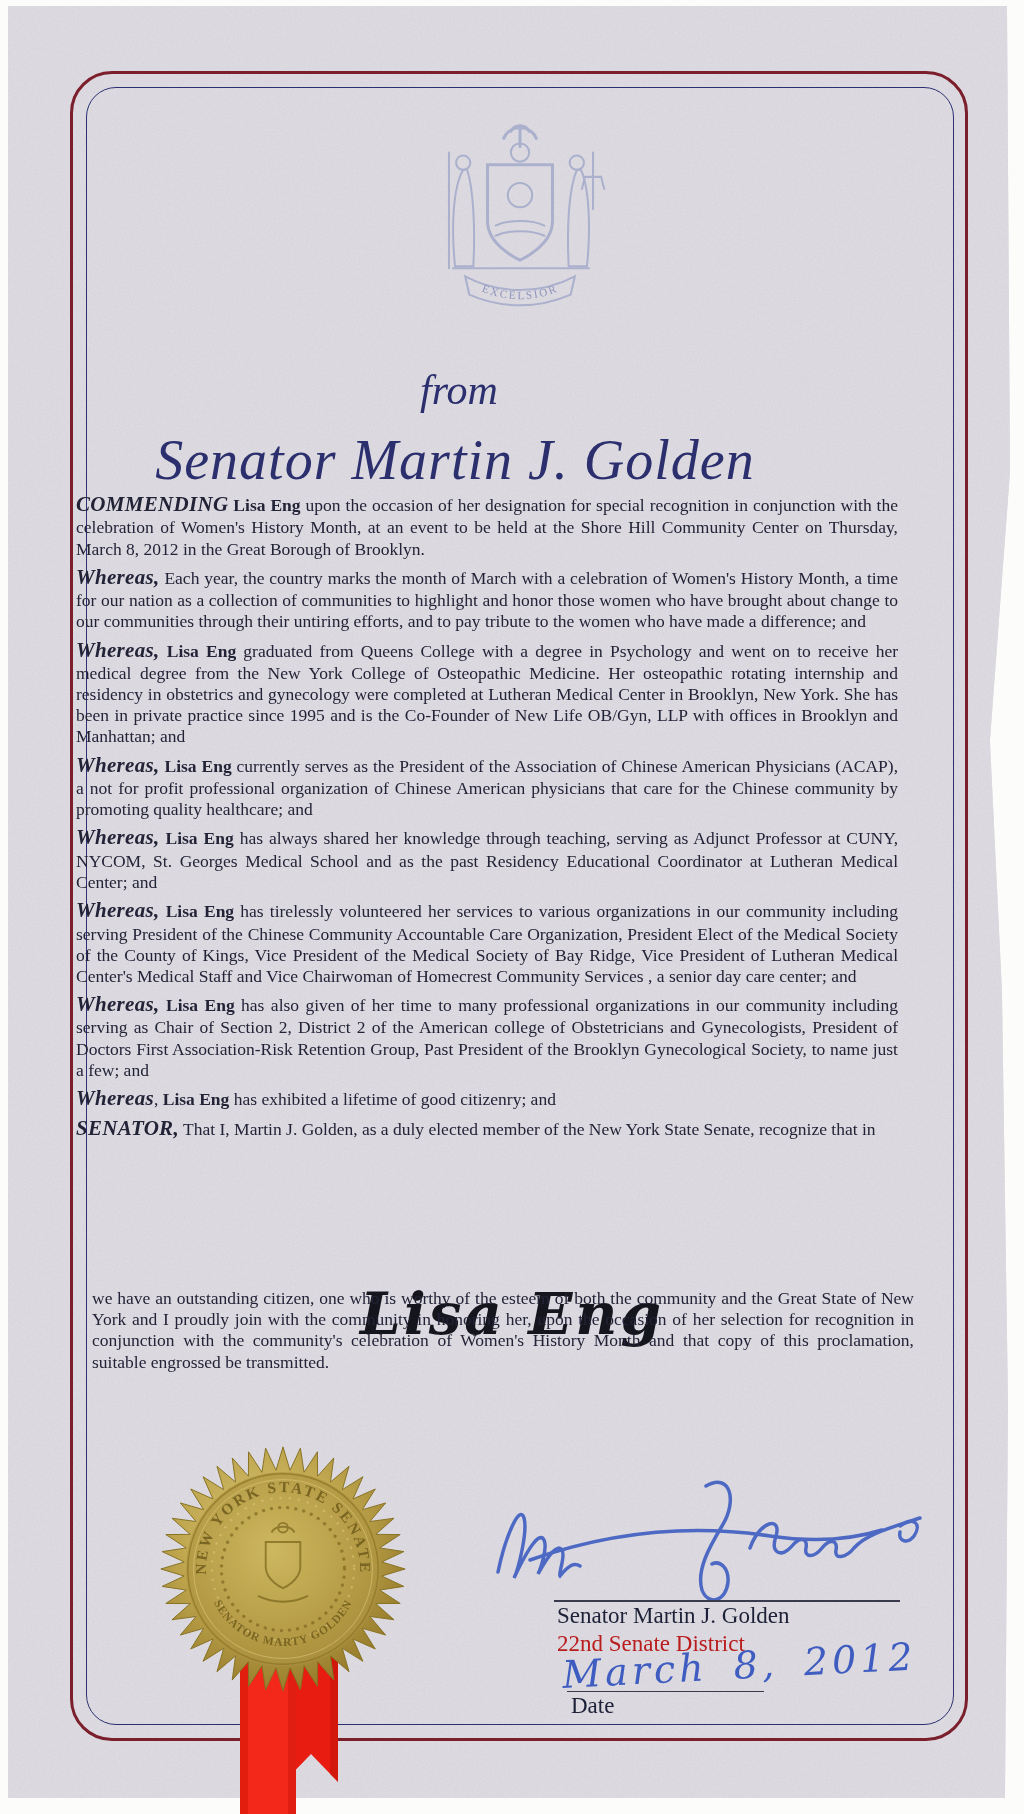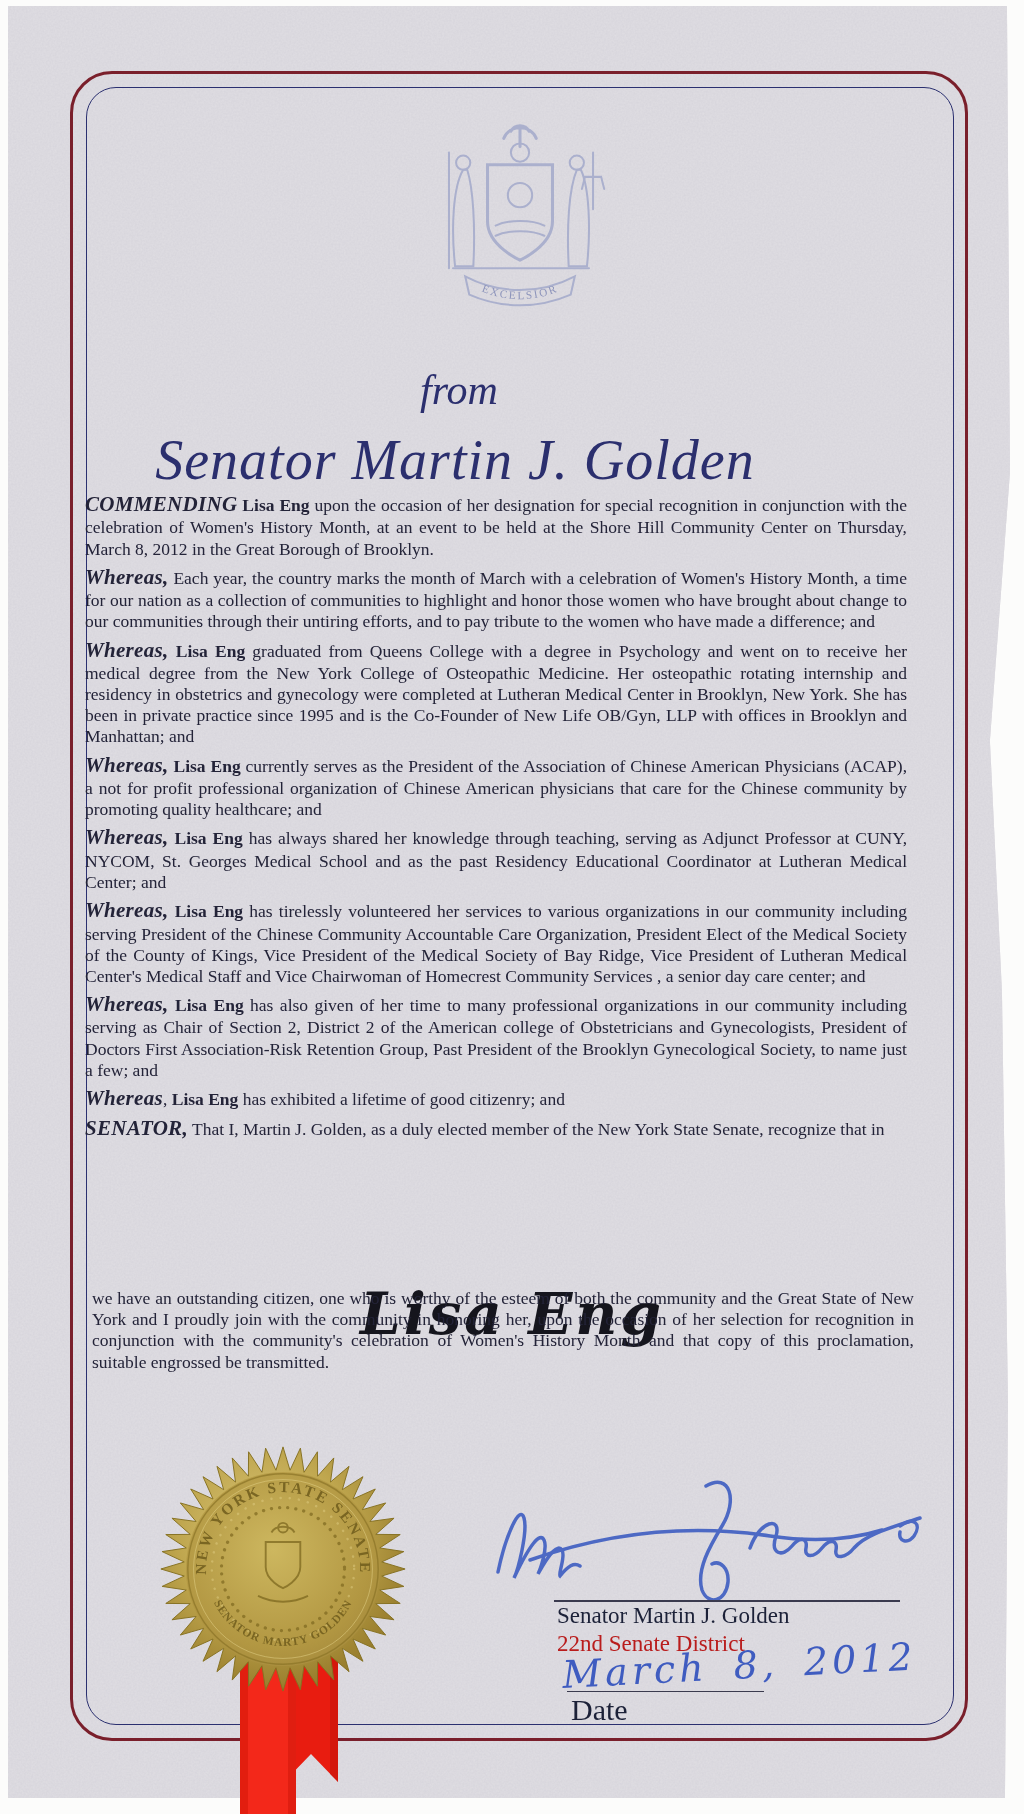--- a/index.html
+++ b/index.html
@@ -12,40 +12,40 @@
   .frame{position:absolute;pointer-events:none;}
   .frame.outer{left:70px;top:71px;width:892px;height:1664px;border:3.5px solid #7a1f2b;border-radius:42px;}
   .frame.inner{left:86px;top:87px;width:866px;height:1636px;border:1.6px solid #2b3070;border-radius:30px;}
   .watermark{position:absolute;left:398px;top:116px;width:244px;height:208px;}
   .title{position:absolute;left:2px;top:150px;width:1020px;text-align:center;font-style:italic;
          font-size:114px;line-height:1;color:#7c2033;letter-spacing:-3px;}
   .fromline{position:absolute;left:4px;top:366px;width:910px;text-align:center;font-style:italic;
          font-size:42px;color:#2b2f6e;}
   .senator{position:absolute;left:0;top:428px;width:910px;text-align:center;font-style:italic;
          font-size:56px;color:#2b2f6e;letter-spacing:1px;}
-  #paragraphs{position:absolute;left:85px;top:492px;width:822px;color:#232338;}
+  #paragraphs{position:absolute;left:76px;top:492px;width:822px;color:#232338;}
   .para{margin:0 0 5px 0;text-align:justify;font-size:17.5px;line-height:1.21;}
   .lead{font-weight:bold;font-style:italic;font-size:21px;letter-spacing:.3px;}
   .pname{font-weight:bold;}
   .honoree{position:absolute;left:2px;top:1280px;width:1020px;text-align:center;font-style:italic;
          font-weight:bold;font-size:58px;color:#15151d;font-family:"DejaVu Serif",serif;letter-spacing:3px;}
   .closing{position:absolute;left:92px;top:1288px;width:822px;margin:0;text-align:justify;
          font-size:17.5px;line-height:1.21;color:#232338;}
   .seal{position:absolute;left:158px;top:1444px;width:250px;height:250px;}
   .ribbon{position:absolute;left:226px;top:1598px;width:118px;height:216px;}
   .sealtxt{font-family:"Liberation Serif",serif;font-weight:bold;fill:#6f5c1c;opacity:.85;}
   .sig-svg{position:absolute;left:470px;top:1474px;width:480px;height:132px;}
   .sig-line{position:absolute;left:554px;top:1600px;width:346px;border-top:2px solid #3a3a4e;}
   .sig-name{position:absolute;left:557px;top:1603px;font-size:23px;color:#1c2138;}
   .sig-district{position:absolute;left:557px;top:1631px;font-size:23px;color:#b91c1c;}
   .date-script{position:absolute;left:562px;top:1642px;width:420px;font-style:italic;font-size:38px;
          color:#3f5cc0;font-family:"DejaVu Serif",serif;transform:rotate(-3deg);
          letter-spacing:4px;word-spacing:10px;}
   .date-line{position:absolute;left:567px;top:1691px;width:197px;border-top:1.5px solid #3a3a4e;}
-  .date-label{position:absolute;left:571px;top:1693px;font-size:30px;color:#1c2138;}
+  .date-label{position:absolute;left:571px;top:1693px;font-size:23px;color:#1c2138;}
 </style>
 </head>
 <body>
 
 <div class="stage">
 
   <div class="paper">
     <svg class="texture" preserveAspectRatio="none">
       <filter id="grain">
         <feTurbulence type="fractalNoise" baseFrequency="0.55" numOctaves="2" stitchTiles="stitch"></feTurbulence>

